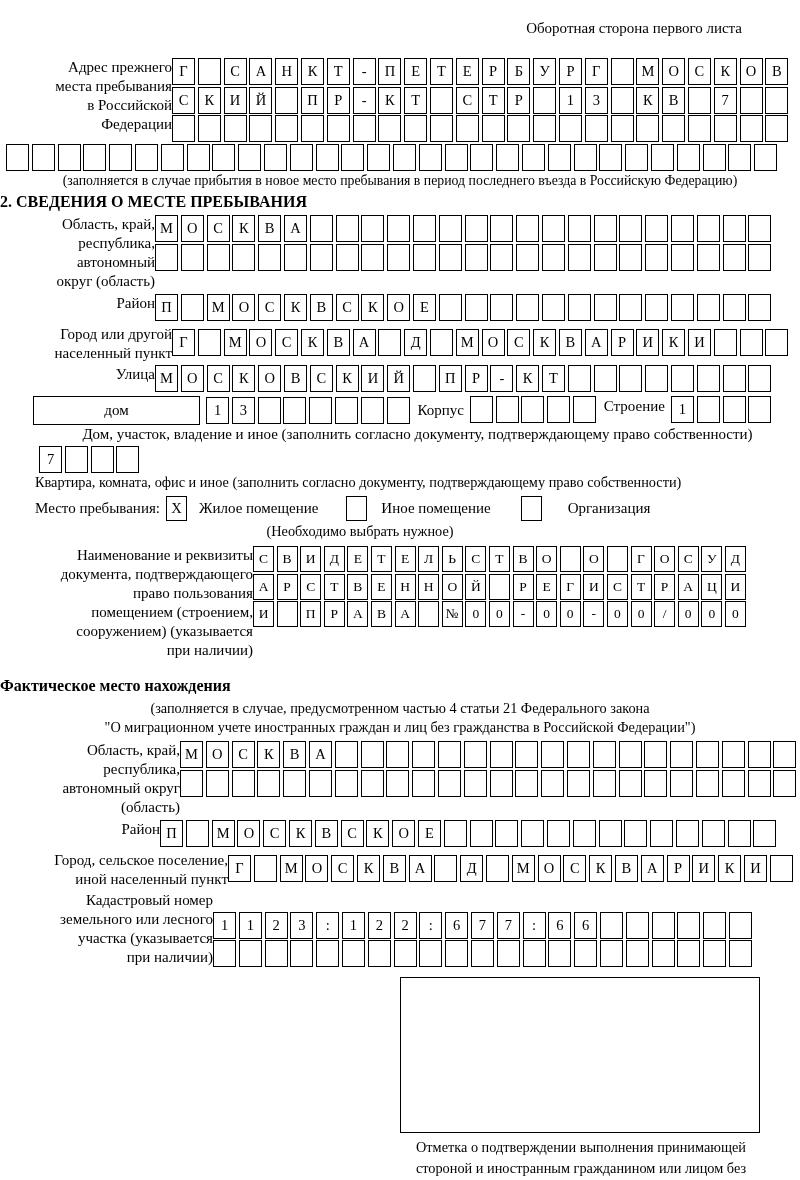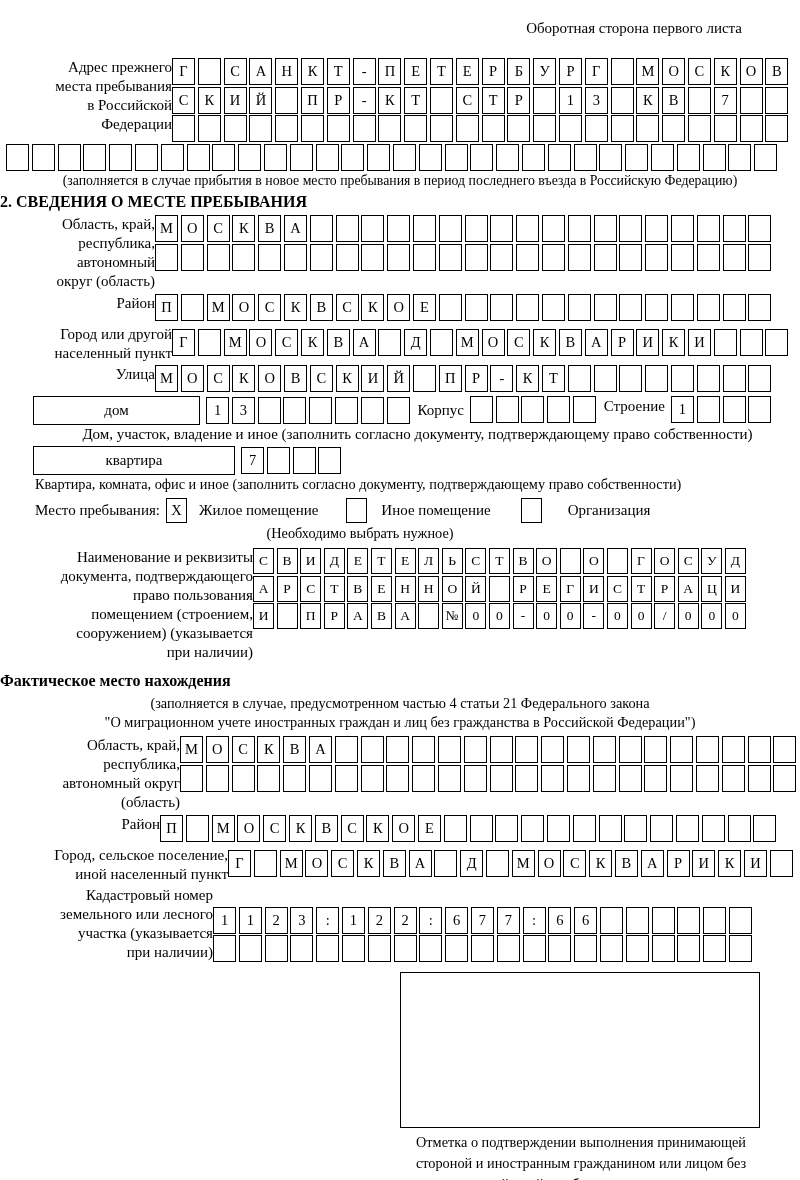--- a/index.html
+++ b/index.html
@@ -337,21 +337,20 @@
     <div class="cells">
         <span class="cell">1</span>
         <span class="cell"></span>
         <span class="cell"></span>
         <span class="cell"></span>
       </div>
   </div>
   <div class="caption" style="text-align:center;margin:1px 0 0 35px;font-size:15px">Дом, участок, владение и иное (заполнить согласно документу, подтверждающему право собственности)</div>
 
   <div class="frow" style="margin:3px 0 0 33px;align-items:center">
-    <div class="inputbox" style="width:202px">квартира</div>
     <div class="cells" style="margin:0 0 0 6px">
         <span class="cell">7</span>
         <span class="cell"></span>
         <span class="cell"></span>
         <span class="cell"></span>
       </div>
   </div>
   <div class="caption" style="text-align:left;margin:1px 16px 0 35px;font-size:14.3px">Квартира, комната, офис и иное (заполнить согласно документу, подтверждающему право собственности)</div>
 
   <div class="frow" style="margin:5px 0 0 35px;align-items:center">
@@ -438,21 +437,21 @@
           <span class="cell">0</span>
           <span class="cell">0</span>
           <span class="cell">/</span>
           <span class="cell">0</span>
           <span class="cell">0</span>
           <span class="cell">0</span>
         </div>
     </div>
   </div>
 
-  <div class="title" style="margin-top:10px">Фактическое место нахождения</div>
+  <div class="title" style="margin-top:17px">Фактическое место нахождения</div>
   <div class="note-line" style="margin-top:4px">(заполняется в случае, предусмотренном частью 4 статьи 21 Федерального закона</div>
   <div class="note-line">"О миграционном учете иностранных граждан и лиц без гражданства в Российской Федерации")</div>
 
   <div class="frow" style="margin:4px 0 0 35px">
     <div class="lbl" style="width:145px">Область, край,
 республика,
 автономный округ
 (область)</div>
     <div class="cellcol">
       <div class="cells">

